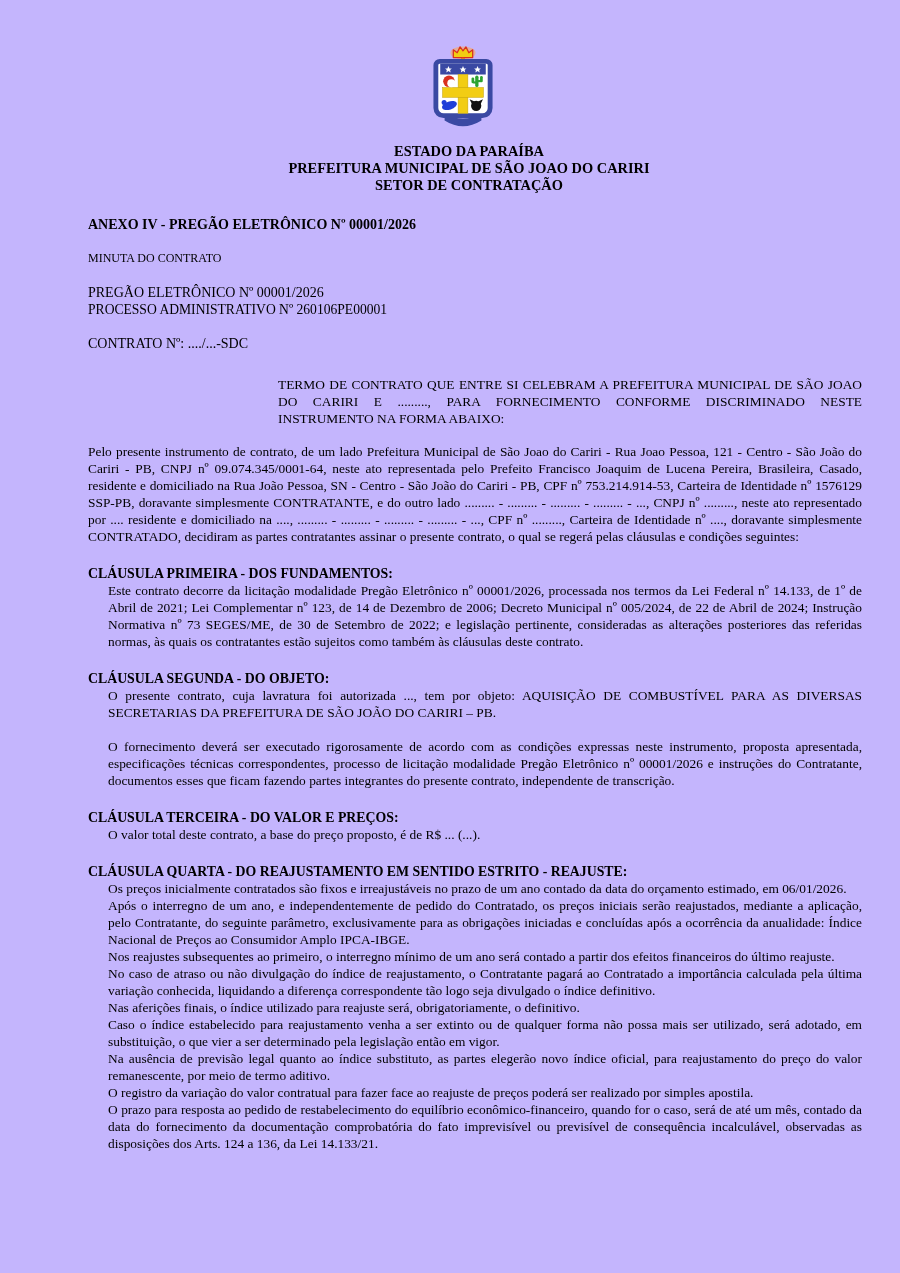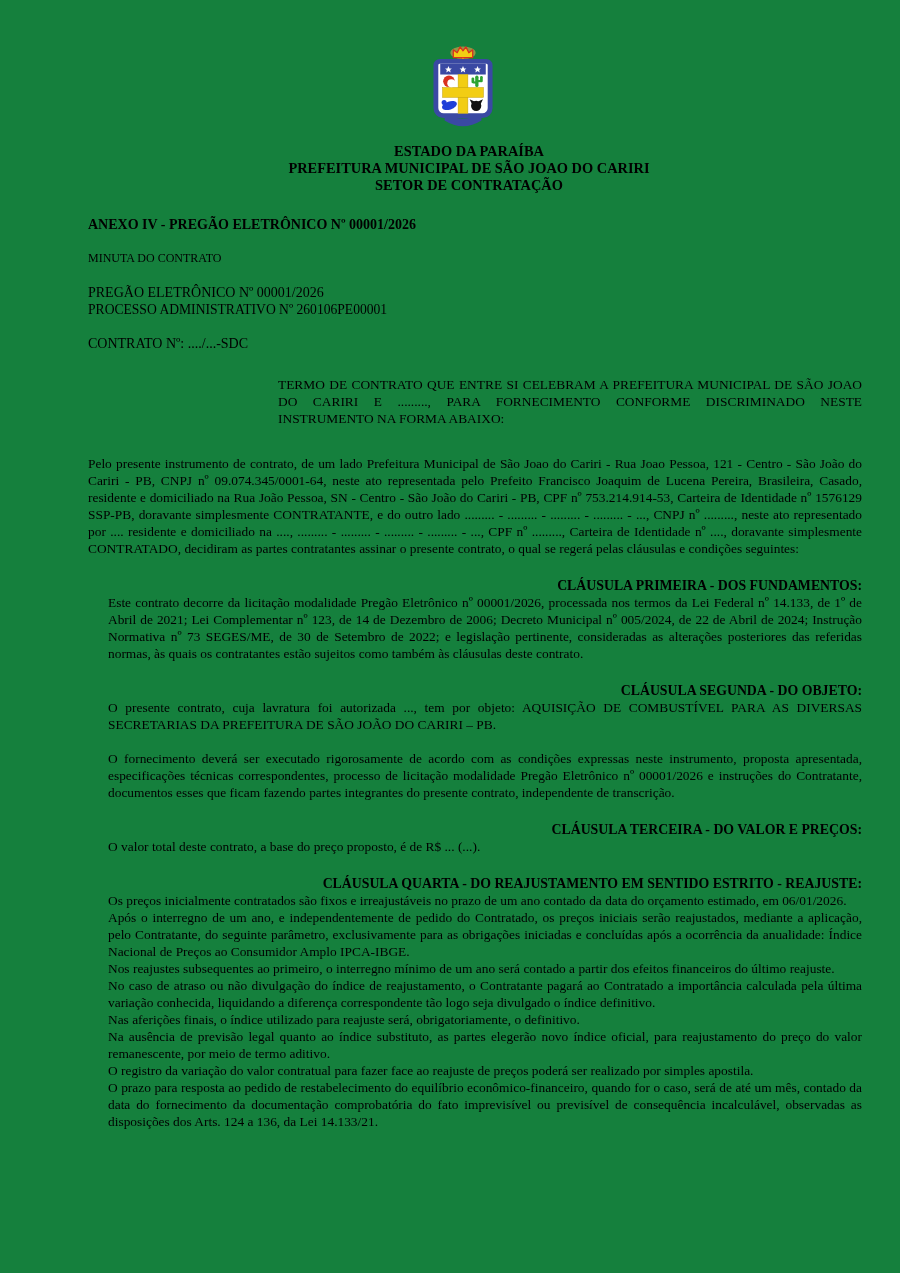--- a/index.html
+++ b/index.html
@@ -1,21 +1,21 @@
 <!DOCTYPE html>
 <html lang="pt-BR"><head>
 <meta charset="utf-8">
 <style>
   html, body { margin: 0; padding: 0; background: #ffffff; }
   .page {
     position: relative;
     width: 900px;
     height: 1273px;
     box-sizing: border-box;
-    background: #15803d;
+    background: #c4b5fd;
     padding: 44px 38px 20px 88px;
     font-family: "Liberation Serif", serif;
     font-size: 13.4px;
     line-height: 17px;
     color: #000000;
     overflow: hidden;
   }
   p { margin: 0; }
   .emblem-wrap {
     display: flex;
@@ -23,23 +23,23 @@
     margin-bottom: 6px;
     transform: translateX(-12px);
   }
   .org-header { text-align: center; font-weight: bold; font-size: 14.4px; line-height: 17px; transform: translateX(-6px); }
   .anexo { font-weight: bold; font-size: 14px; margin-top: 22px; }
   .subtitle { margin-top: 17px; font-size: 12px; }
   .pregao { font-weight: normal; font-size: 14px; margin-top: 17px; }
   .processo { font-size: 13.6px; }
   .contrato { font-weight: normal; font-size: 14px; margin-top: 17px; }
   .termo { margin: 24px 0 0 190px; text-align: justify; }
-  .intro { margin-top: 28px; text-align: justify; }
+  .intro { margin-top: 16px; text-align: justify; }
   .clause { margin-top: 20px; }
-  .clause-title { font-weight: bold; font-size: 13.8px; line-height: 17px; text-align: right; }
+  .clause-title { font-weight: bold; font-size: 13.8px; line-height: 17px; }
   .clause p { text-align: justify; margin-left: 20px; }
   .gap-para { margin-top: 17px !important; }
 </style>
 </head>
 <body>
 
 <div class="page">
 
   <div class="emblem-wrap">
     <svg width="62" height="93" viewBox="0 0 64 96" aria-hidden="true">
@@ -128,18 +128,19 @@
     <p>O valor total deste contrato, a base do preço proposto, é de R$ ... (...).</p>
   </div>
 
   <div class="clause">
     <div class="clause-title">CLÁUSULA QUARTA - DO REAJUSTAMENTO EM SENTIDO ESTRITO - REAJUSTE:</div>
     <p>Os preços inicialmente contratados são fixos e irreajustáveis no prazo de um ano contado da data do orçamento estimado, em 06/01/2026.</p>
     <p>Após o interregno de um ano, e independentemente de pedido do Contratado, os preços iniciais serão reajustados, mediante a aplicação, pelo Contratante, do seguinte parâmetro, exclusivamente para as obrigações iniciadas e concluídas após a ocorrência da anualidade: Índice Nacional de Preços ao Consumidor Amplo IPCA-IBGE.</p>
     <p>Nos reajustes subsequentes ao primeiro, o interregno mínimo de um ano será contado a partir dos efeitos financeiros do último reajuste.</p>
     <p>No caso de atraso ou não divulgação do índice de reajustamento, o Contratante pagará ao Contratado a importância calculada pela última variação conhecida, liquidando a diferença correspondente tão logo seja divulgado o índice definitivo.</p>
     <p>Nas aferições finais, o índice utilizado para reajuste será, obrigatoriamente, o definitivo.</p>
+    <p>Caso o índice estabelecido para reajustamento venha a ser extinto ou de qualquer forma não possa mais ser utilizado, será adotado, em substituição, o que vier a ser determinado pela legislação então em vigor.</p>
     <p>Na ausência de previsão legal quanto ao índice substituto, as partes elegerão novo índice oficial, para reajustamento do preço do valor remanescente, por meio de termo aditivo.</p>
     <p>O registro da variação do valor contratual para fazer face ao reajuste de preços poderá ser realizado por simples apostila.</p>
     <p>O prazo para resposta ao pedido de restabelecimento do equilíbrio econômico-financeiro, quando for o caso, será de até um mês, contado da data do fornecimento da documentação comprobatória do fato imprevisível ou previsível de consequência incalculável, observadas as disposições dos Arts. 124 a 136, da Lei 14.133/21.</p>
   </div>
 
 </div>
 
 </body></html>

